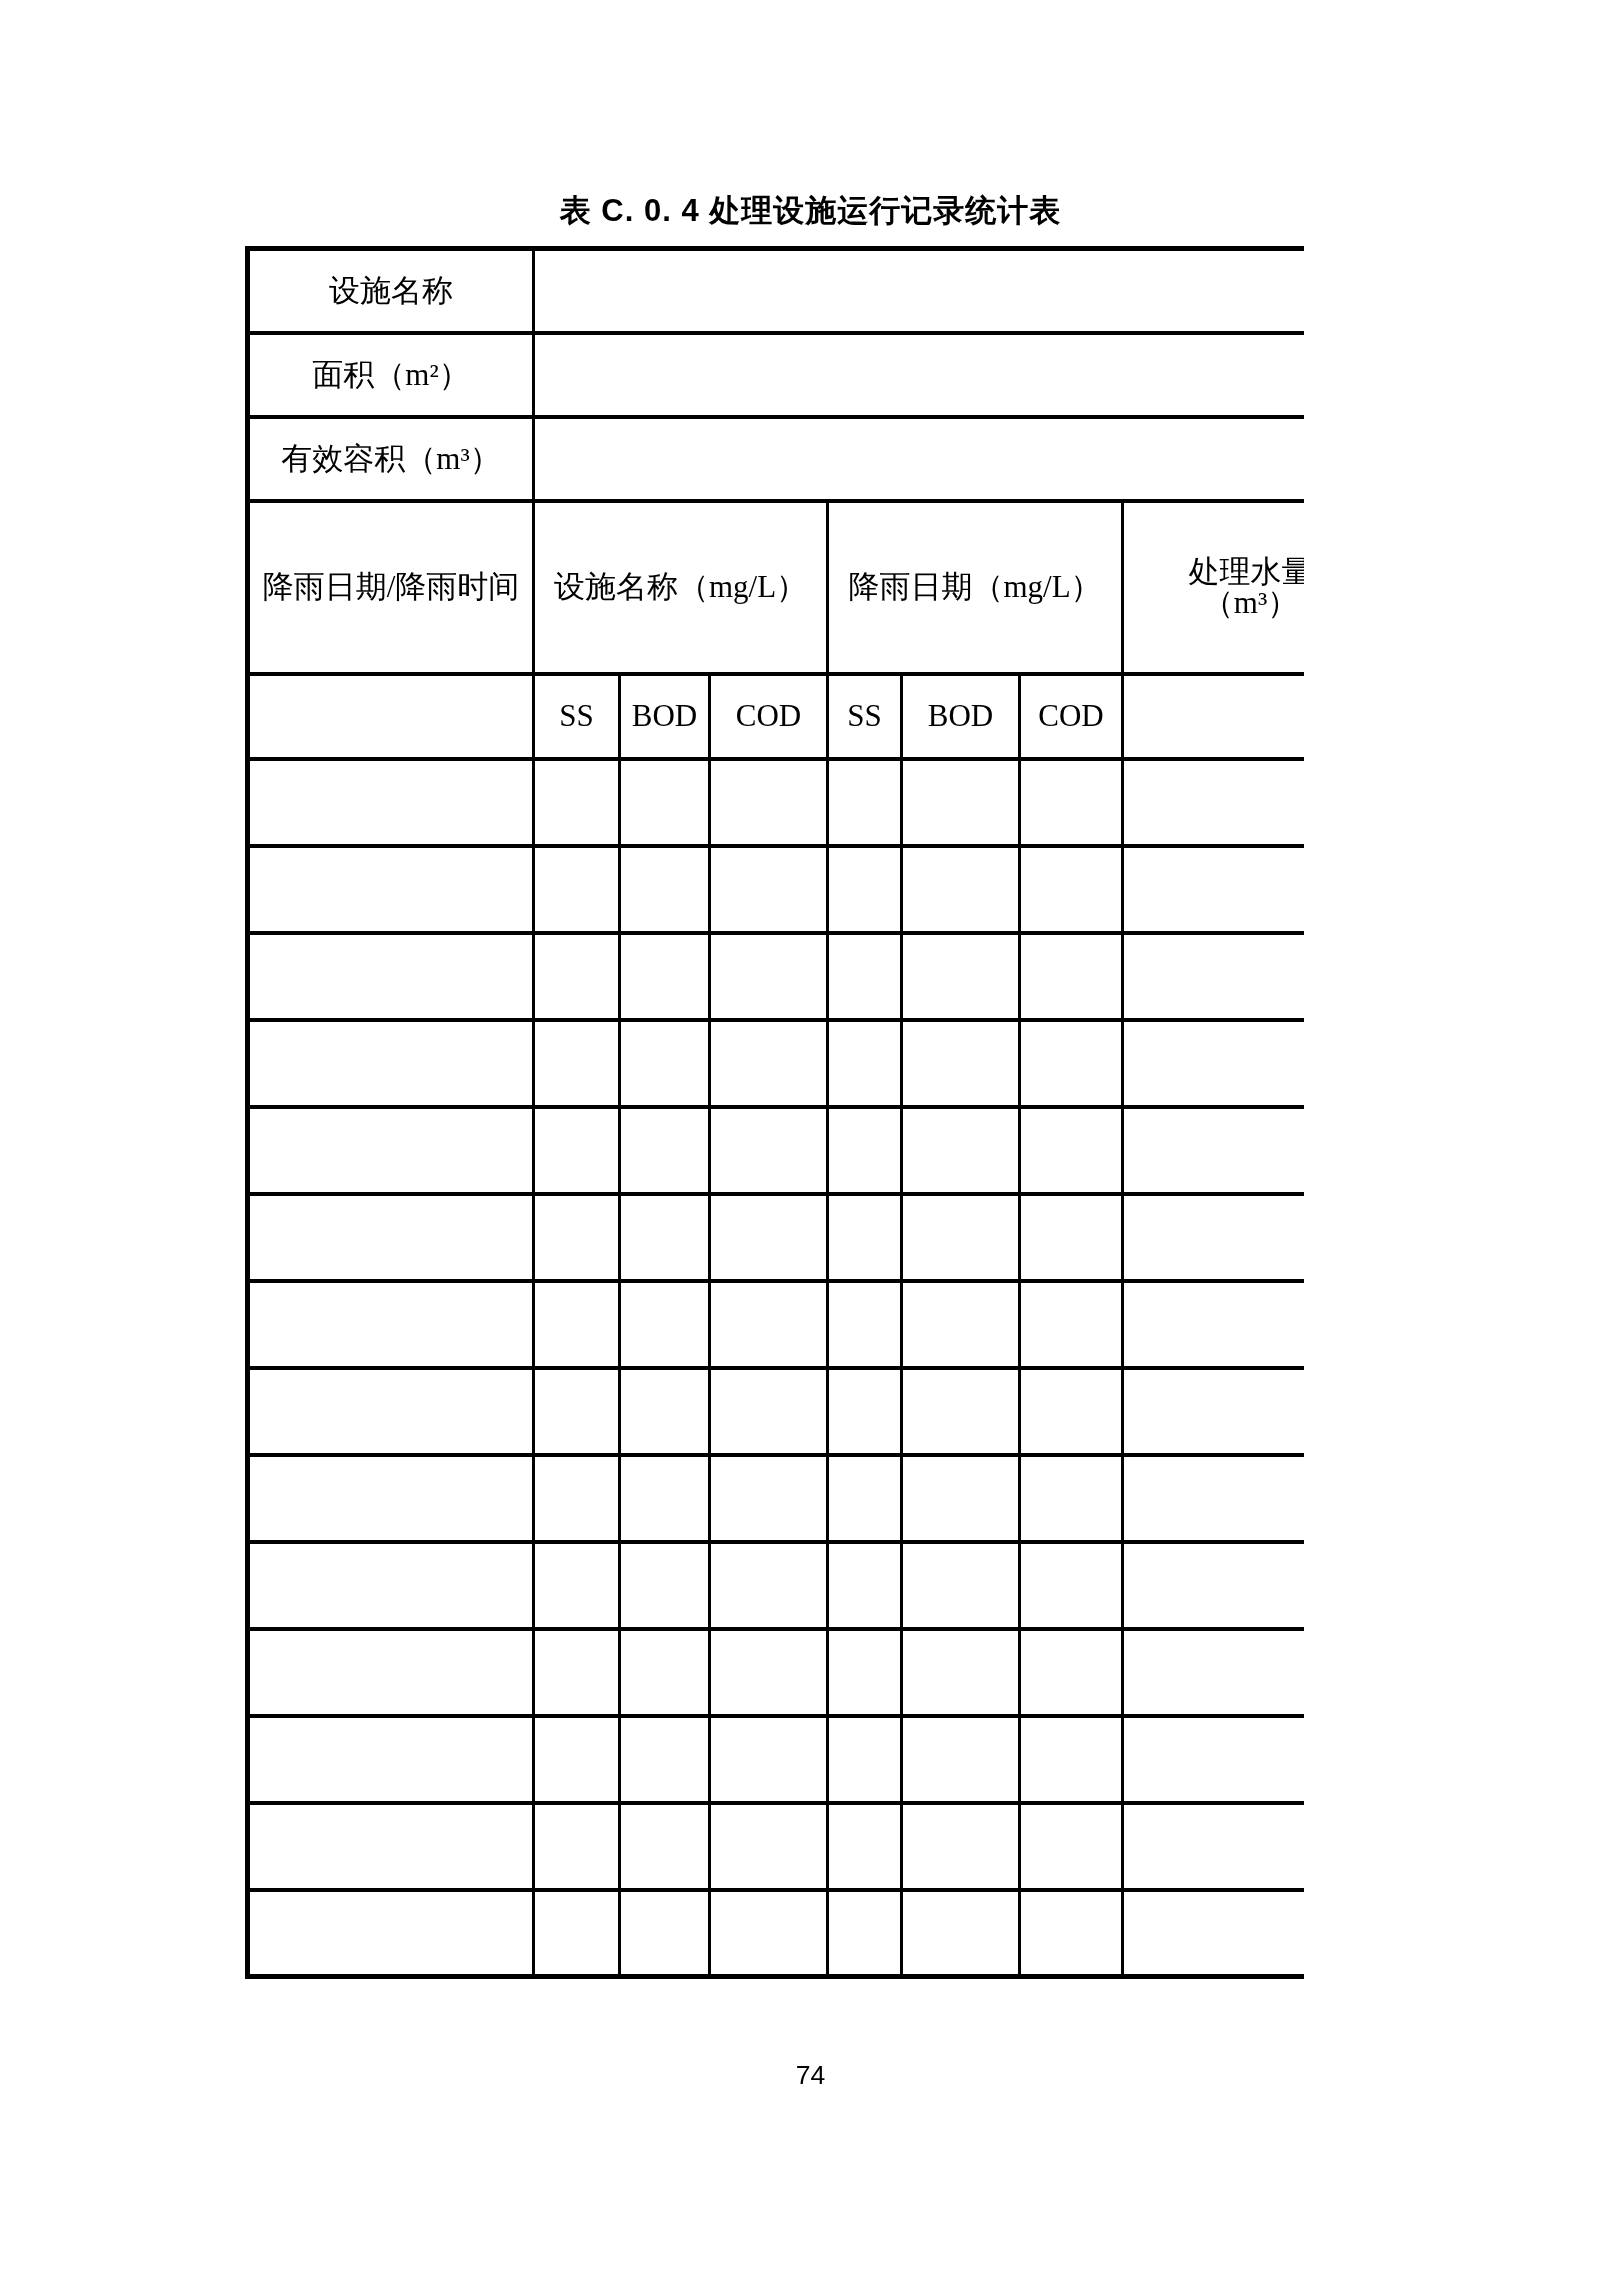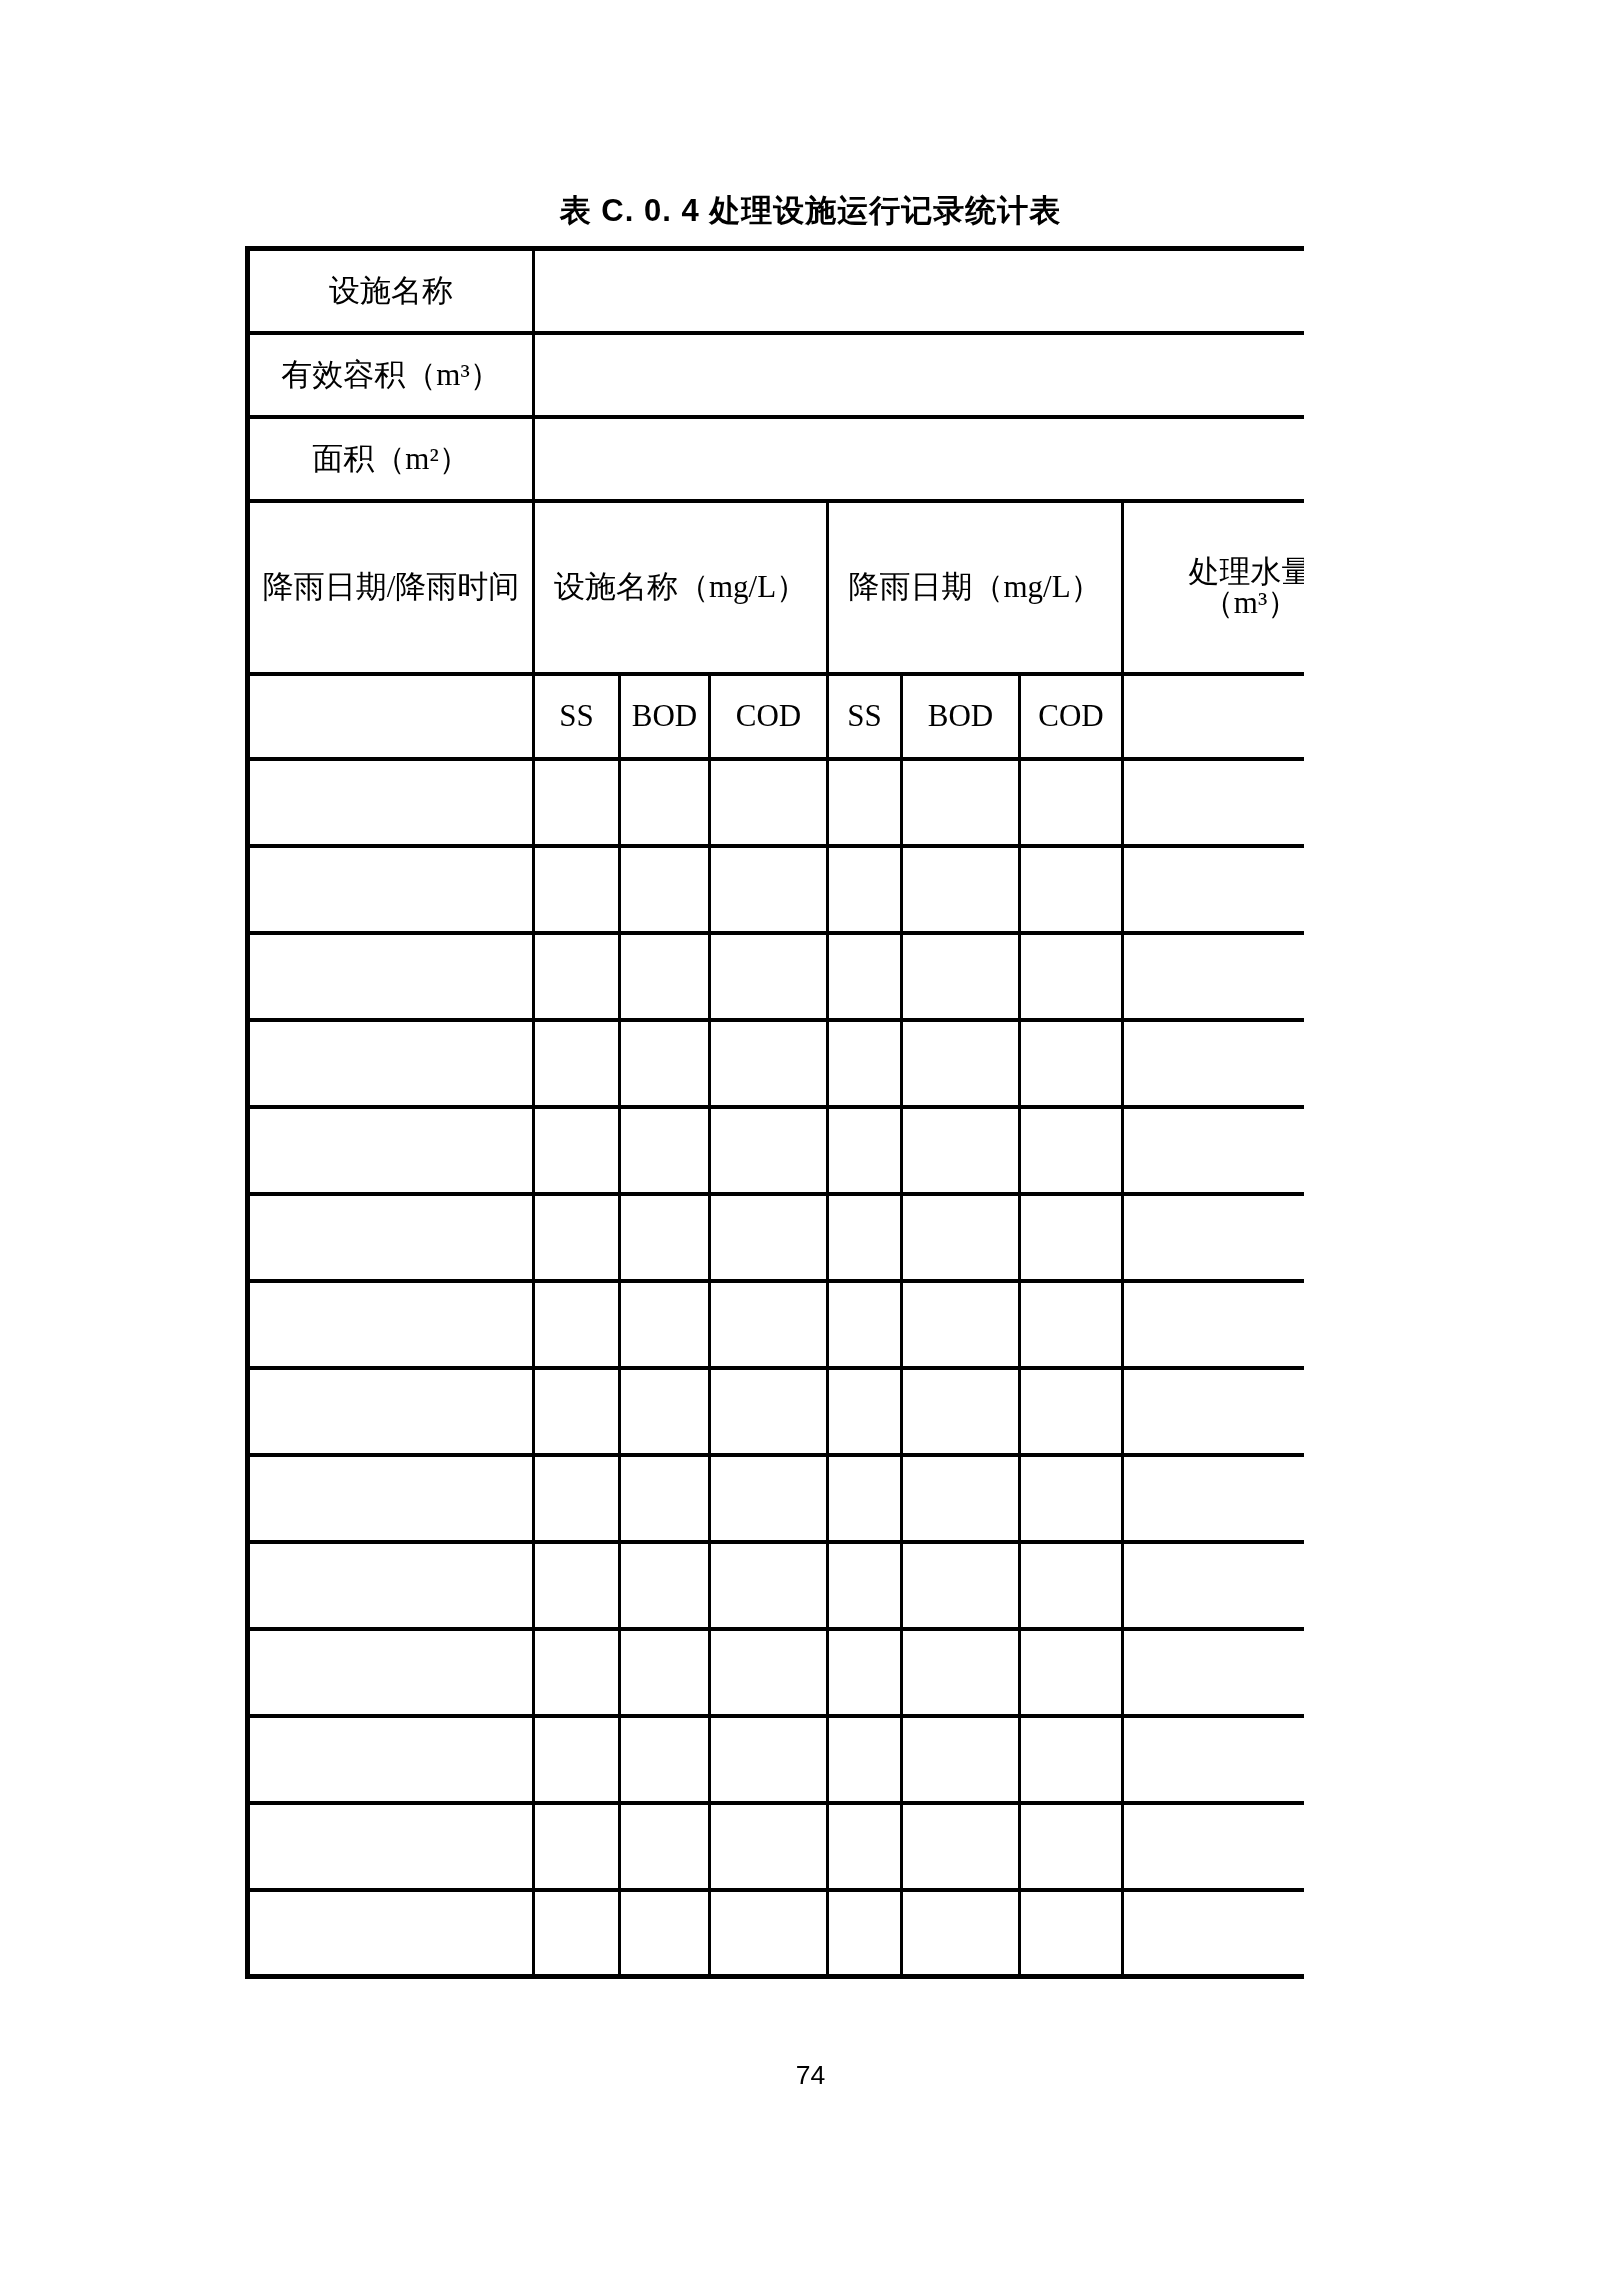--- a/index.html
+++ b/index.html
@@ -83,25 +83,25 @@
       <col style="width:103px">
       <col style="width:257px">
     </colgroup>
 
     <tbody>
       <tr class="r-info">
         <td>设施名称</td>
         <td colspan="7"></td>
       </tr>
       <tr class="r-info">
+        <td>面积（m²）</td>
+        <td colspan="7"></td>
+      </tr>
+      <tr class="r-info">
         <td>有效容积（m³）</td>
-        <td colspan="7"></td>
-      </tr>
-      <tr class="r-info">
-        <td>面积（m²）</td>
         <td colspan="7"></td>
       </tr>
 
       <tr class="r-head">
         <td>降雨日期/降雨时间</td>
         <td colspan="3">设施名称（mg/L）</td>
         <td colspan="3">降雨日期（mg/L）</td>
         <td>
           <div class="treated-line1">处理水量</div>
           <div class="treated-line2">（m³）</div>

